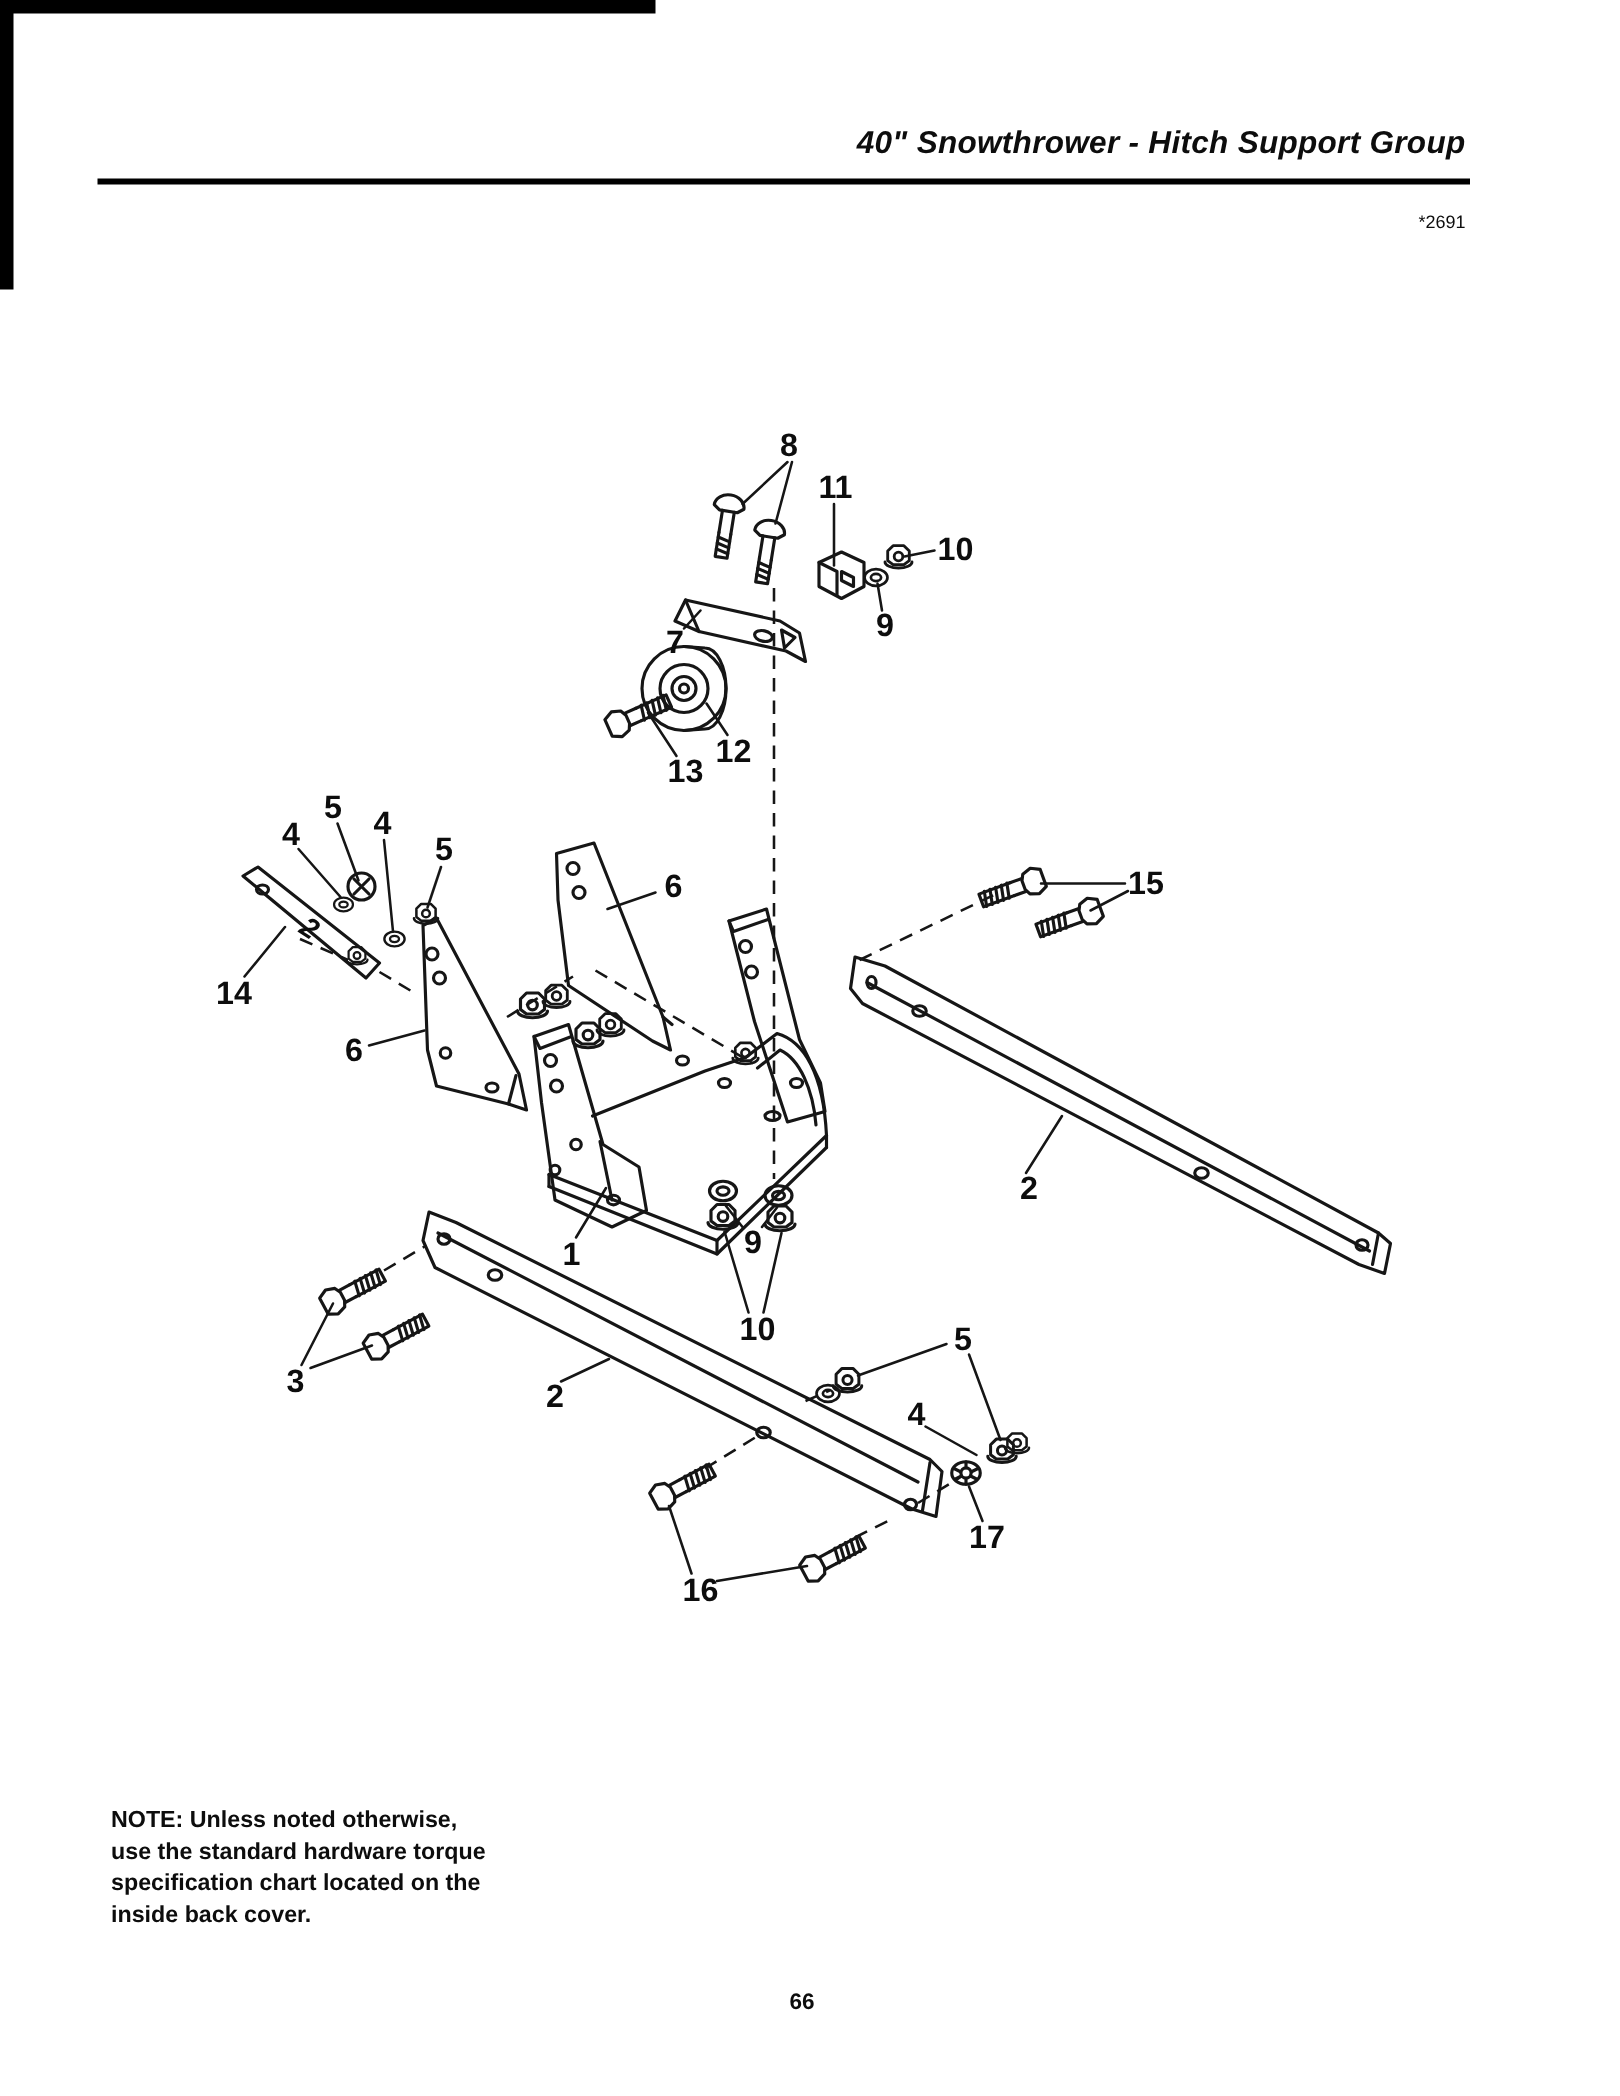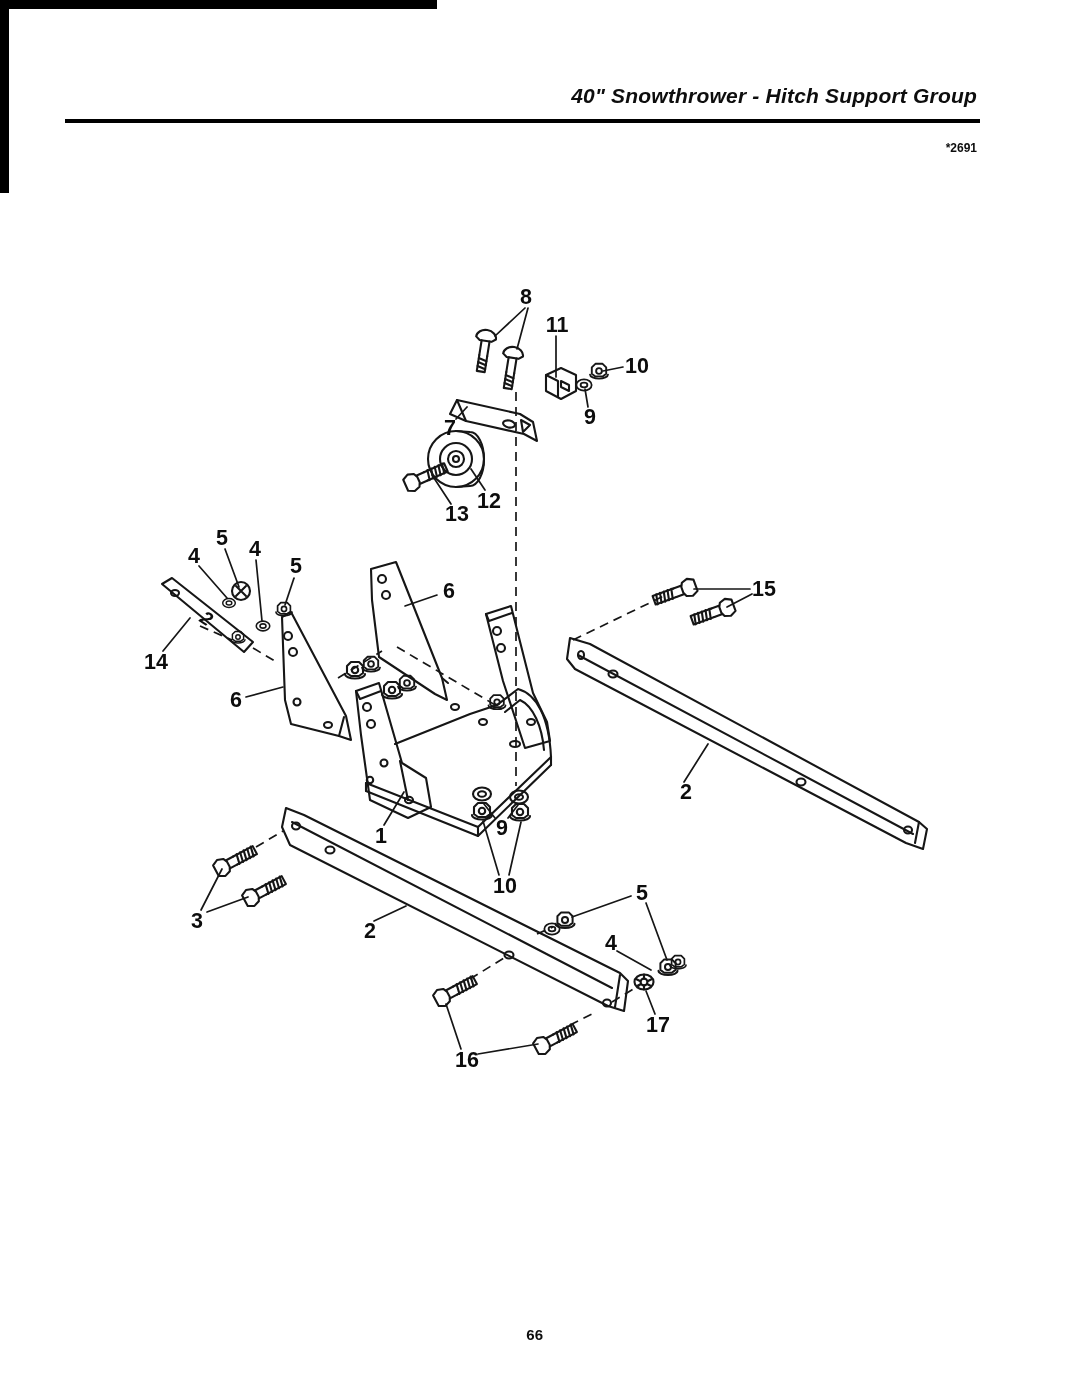--- a/index.html
+++ b/index.html
@@ -3,21 +3,21 @@
 <meta charset="utf-8">
 <style>
   html,body{margin:0;padding:0;background:#9a9a9a;}
   .page{position:relative;width:1080px;height:1397px;background:#ffffff;overflow:hidden;
         font-family:"Liberation Sans",sans-serif;color:#0d0d0d;}
   .artifact-top{position:absolute;left:0;top:0;width:437px;height:9px;background:#000;}
   .artifact-left{position:absolute;left:0;top:0;width:9px;height:193px;background:#000;}
   .header{position:absolute;top:84px;right:103px;font-style:italic;font-weight:700;
           font-size:21px;letter-spacing:.2px;white-space:nowrap;}
   .rule{position:absolute;left:65px;top:119px;width:915px;height:4px;background:#000;}
-  .figcode{position:absolute;top:141px;right:103px;font-weight:700;font-size:12px;}
+  .figcode{position:absolute;top:141px;right:103px;font-weight:400;font-size:12px;}
   .note{position:absolute;left:74px;top:1203px;font-size:15.5px;font-weight:700;line-height:21px;}
   .pagenum{position:absolute;left:503px;top:1326px;width:40px;text-align:right;
            font-size:15px;font-weight:700;}
   svg.diagram{position:absolute;left:0;top:0;}
   .g-part{stroke:#161616;stroke-width:2.1;fill:none;stroke-linecap:round;stroke-linejoin:round;}
   .g-lead{stroke:#161616;stroke-width:1.7;fill:none;stroke-linecap:round;}
   .g-dash{stroke:#161616;stroke-width:1.7;fill:none;stroke-dasharray:9 6;stroke-linecap:butt;}
   text.co{font:700 21.5px "Liberation Sans",sans-serif;fill:#0d0d0d;text-anchor:middle;stroke:none;}
   text.stamp{font:italic 700 19px "Liberation Sans",sans-serif;fill:#0d0d0d;text-anchor:middle;stroke:none;}
 </style>
@@ -277,16 +277,22 @@
       <text class="co" x="197" y="928">3</text>
       <text class="co" x="370" y="938">2</text>
       <text class="co" x="642" y="900">5</text>
       <text class="co" x="611" y="950">4</text>
       <text class="co" x="658" y="1032">17</text>
       <text class="co" x="467" y="1067">16</text>
       <text class="stamp" transform="translate(203,624) rotate(33)">2</text>
     </g>
   </svg>
 
+  <div class="note">
+    <div>NOTE: Unless noted otherwise,</div>
+    <div>use the standard hardware torque</div>
+    <div>specification chart located on the</div>
+    <div>inside back cover.</div>
+  </div>
 
   <div class="pagenum">66</div>
 
 </div>
 
 </body></html>

